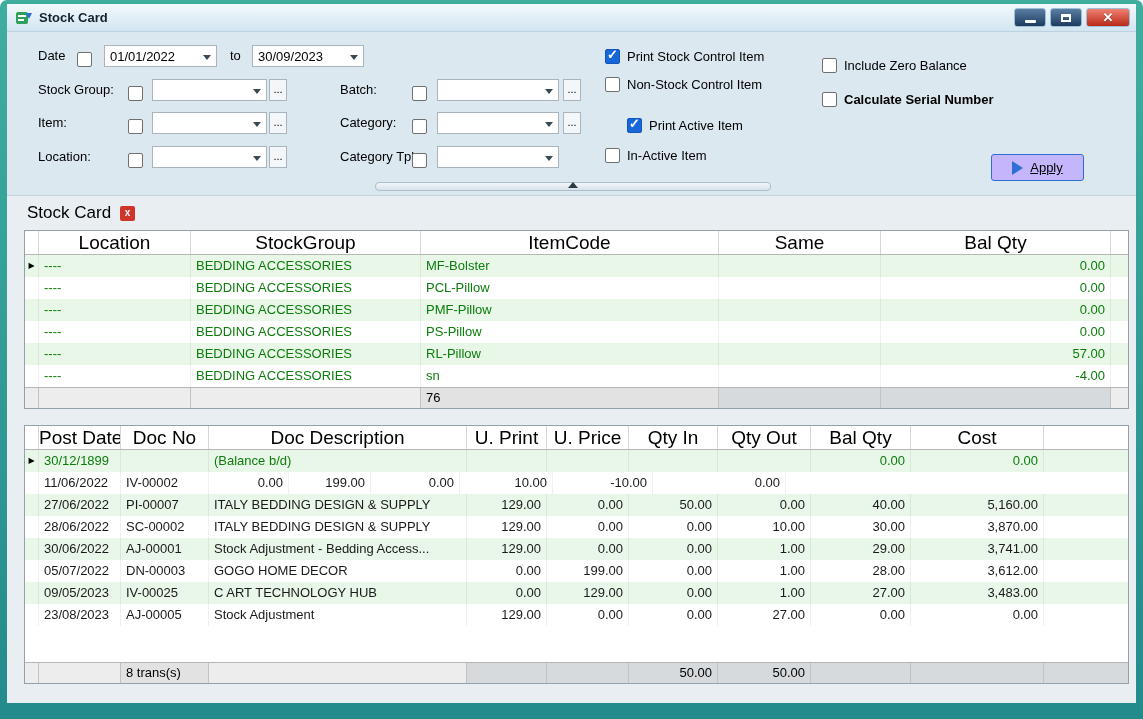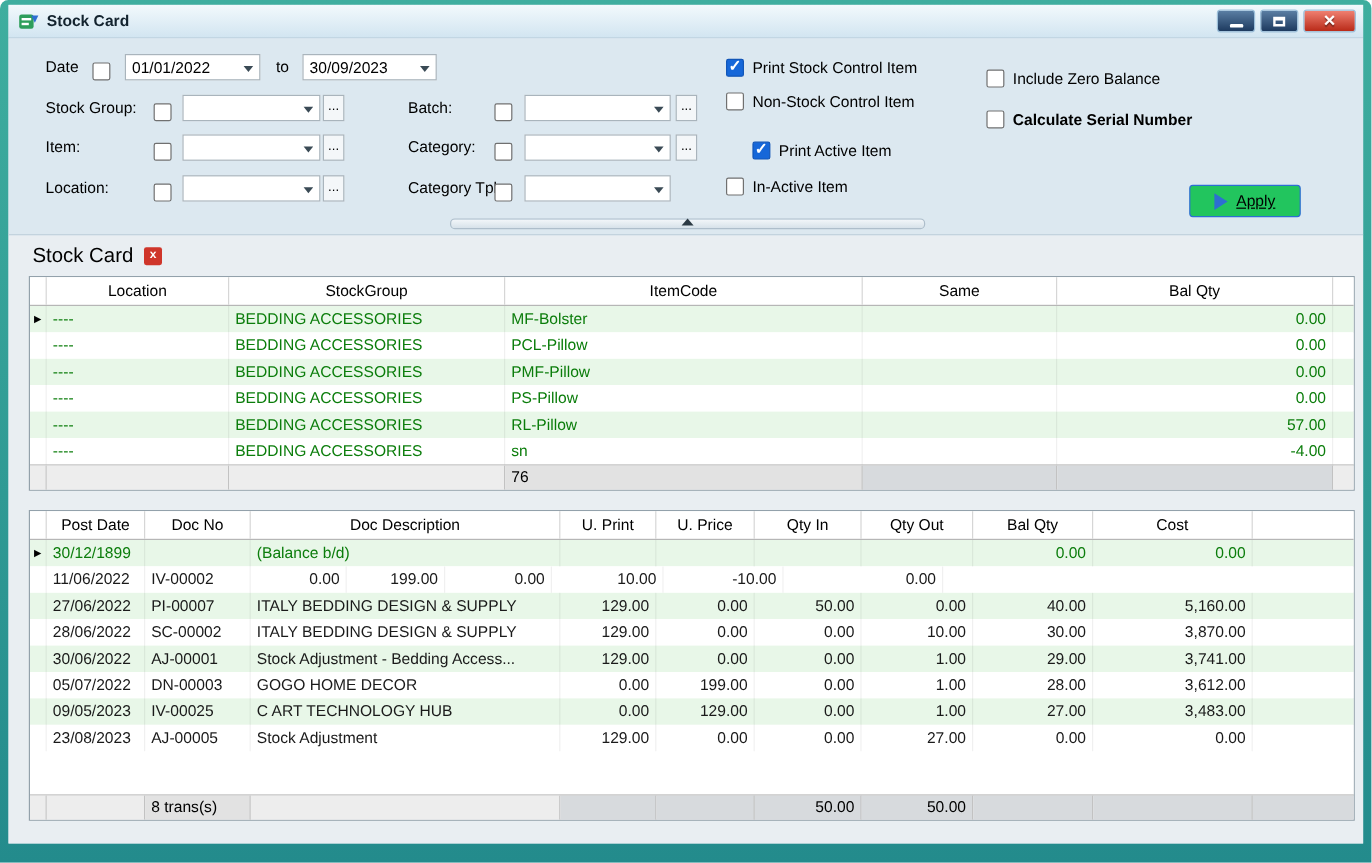--- a/index.html
+++ b/index.html
@@ -32,36 +32,36 @@
   .fel { position:absolute; top:0; height:22px; line-height:22px; white-space:nowrap; }
   .flabel { color:#000; }
   .cb { display:inline-block; width:15px; height:15px; background:#fff; border:1px solid #707070; border-radius:2px; position:relative; vertical-align:middle; }
   .cb.checked { background:#1667d9; border-color:#1256b8; }
   .cb.checked::after { content:"✓"; position:absolute; left:1px; top:-3px; color:#fff; font-size:13px; font-weight:700; }
   .cb-abs { position:absolute; display:flex; align-items:center; gap:7px; height:22px; cursor:pointer; }
   .cb-label { white-space:nowrap; }
   .combo { position:absolute; top:0; height:22px; background:#fff; border:1px solid #a9b4bc; display:flex; align-items:center; padding:0 16px 0 5px; cursor:pointer; }
   .combo .arrow { position:absolute; right:5px; top:9px; width:0; height:0; border-left:4px solid transparent; border-right:4px solid transparent; border-top:5px solid #3a4a55; }
   .dots-btn { position:absolute; top:0; width:18px; height:22px; background:#f4f7f9; border:1px solid #a9b4bc; font-size:11px; text-align:center; line-height:18px; cursor:pointer; }
-  .apply-btn { position:absolute; left:984px; top:122px; width:93px; height:27px; background:#22c55e; border:1px solid #2d6fd2; border-radius:3px; display:flex; align-items:center; justify-content:center; gap:7px; cursor:pointer; }
+  .apply-btn { position:absolute; left:984px; top:122px; width:93px; height:27px; background:#c4b5fd; border:1px solid #2d6fd2; border-radius:3px; display:flex; align-items:center; justify-content:center; gap:7px; cursor:pointer; }
   .play-icon { width:0; height:0; border-top:7px solid transparent; border-bottom:7px solid transparent; border-left:11px solid #2d6fd2; }
   .apply-label { text-decoration:underline; color:#000; }
   .splitter { position:absolute; left:368px; top:150px; width:396px; height:9px; background:linear-gradient(#f2f6f9,#d7e2ea); border:1px solid #aebecb; border-radius:4px; cursor:pointer; }
   .splitter-caret { position:absolute; left:50%; top:-1px; transform:translateX(-50%); width:0; height:0; border-left:5px solid transparent; border-right:5px solid transparent; border-bottom:6px solid #2c3a44; }
 
   
   .content-area { flex:1; background:#e9eef2; overflow:hidden; }
   .tab-row { height:34px; display:flex; align-items:center; padding-left:20px; gap:9px; }
   .tab-label { font-size:17px; color:#000; }
   .tab-close { width:15px; height:15px; background:#cf352a; border-radius:2px; color:#fff; font-size:10px; font-weight:700; display:flex; align-items:center; justify-content:center; cursor:pointer; line-height:1; }
 
   
   .grid { margin-left:17px; width:1105px; background:#fff; border:1px solid #93a1ab; }
   .grid-head { display:flex; height:24px; background:#fff; border-bottom:1px solid #b6b6b6; }
-  .hcell { font-size:13px; text-align:center; line-height:23px; border-right:1px solid #d6d6d6; overflow:hidden; white-space:nowrap; }
+  .hcell { font-size:19px; text-align:center; line-height:23px; border-right:1px solid #d6d6d6; overflow:hidden; white-space:nowrap; }
   .hrest { flex:1; border-right:none; }
   .grow { display:flex; height:22px; }
   .row-even { background:#e8f7e8; }
   .row-odd { background:#fff; }
   .green-text .cell { color:#0b7d0b; }
   .cell { padding:0 5px; line-height:22px; font-size:13px; border-right:1px solid rgba(0,0,0,0.06); white-space:nowrap; overflow:hidden; color:#1a1a1a; }
   .cell.marker { padding:0; text-align:center; font-size:8px; color:#000; }
   .crest { flex:1; border-right:none; }
   .a-l { text-align:left; } .a-r { text-align:right; }
 

